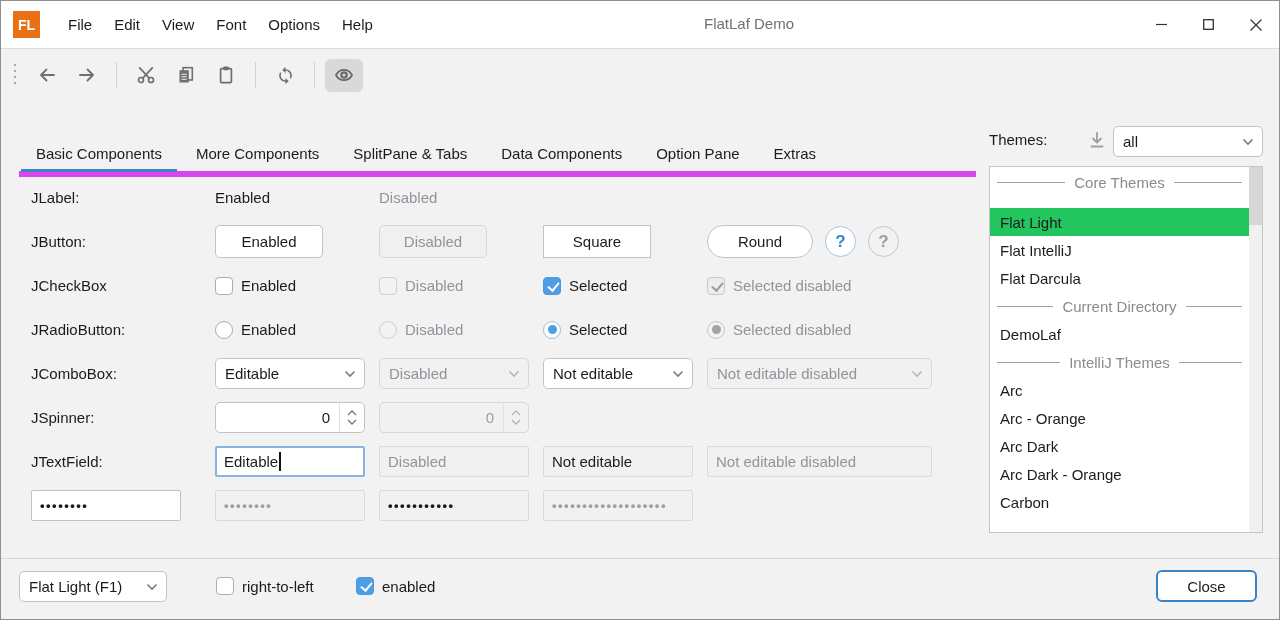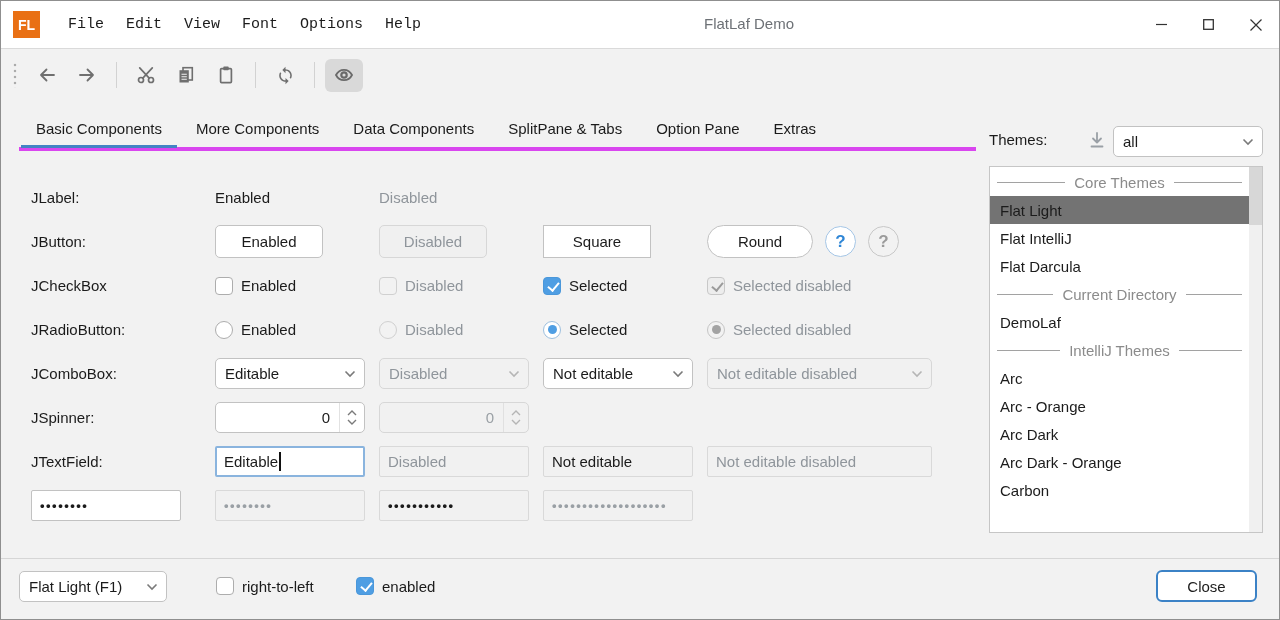--- a/index.html
+++ b/index.html
@@ -8,55 +8,55 @@
     position:relative; width:1280px; height:620px; overflow:hidden;
     background:#f2f2f2; border:1px solid #8f8f8f;
     font-family:"Liberation Sans", sans-serif; font-size:15px; color:#1b1b1b;
   }
 
   
   .titlebar { position:absolute; top:0; left:0; right:0; height:48px; background:#fff;
     border-bottom:1px solid #dadada; display:flex; align-items:center; }
   .logo { width:27px; height:27px; margin:0 17px 0 12px; background:#e97014; color:#fff;
     font-weight:bold; font-size:14px; display:flex; align-items:center; justify-content:center; }
-  .menu-item { padding:5px 11px; cursor:default;font-family:Liberation Mono, monospace; }
+  .menu-item { padding:5px 11px; cursor:default; }
   .app-title { position:absolute; left:703px; top:14px; color:#6d7176; }
   .win-controls { position:absolute; right:0; top:0; height:47px; display:flex; }
   .win-btn { width:47px; height:100%; display:flex; align-items:center; justify-content:center; }
 
   
   .toolbar { position:absolute; top:49px; left:0; right:0; height:50px;
     display:flex; align-items:center; padding-left:10px; }
   .grip { width:4px; height:26px; margin:0 10px 0 2px;
     background-image:radial-gradient(circle, #ababab 1.4px, transparent 1.6px);
     background-size:4px 6px; background-repeat:repeat-y; background-position:center top; }
   .tb-btn { width:38px; height:33px; display:flex; align-items:center; justify-content:center;
     border-radius:6px; margin:0 1px; }
   .tb-btn.toggled { background:#d9d9d9; }
   .tb-sep { width:1px; height:26px; background:#d2d2d2; margin:0 9px; }
 
   
-  .tabsbar { position:absolute; top:108px; left:18px; width:957px; height:42px;
-    display:flex; border-bottom:4px solid #d946ef; }
+  .tabsbar { position:absolute; top:134px; left:18px; width:957px; height:42px;
+    display:flex; border-bottom:6px solid #d946ef; }
   .tab { padding:0 17px; display:flex; align-items:center; position:relative; height:100%; cursor:default; }
   .tab.active::after { content:""; position:absolute; left:2px; right:2px; bottom:-1px; height:3px; background:#4383c4; }
 
   
   .themes-header { position:absolute; left:988px; top:120px; width:274px; height:40px; }
   .themes-label { position:absolute; left:0; top:10px; }
   .ic-download { position:absolute; left:98px; top:9px; }
   .ic-github { position:absolute; left:141px; top:8px; }
   .filter-combo { position:absolute; right:0; top:5px; width:89px; height:31px; }
 
   
   .themelist { position:absolute; left:988px; top:165px; width:274px; height:367px;
     background:#fff; border:1px solid #c6c6c6; }
   .tl-body { position:absolute; top:1px; left:0; right:13px; bottom:1px; }
   .tl-item { height:28px; display:flex; align-items:center; padding-left:10px; cursor:default; }
-  .tl-item.selected { background:#737373; }
+  .tl-item.selected { background:#22c55e;margin-top:12px; }
   .tl-sep { height:28px; display:flex; align-items:center; color:#8b8b8b; padding:0 7px; }
   .tl-sep .line { flex:1; height:1px; background:#a2a2a2; }
   .tl-sep .lbl { padding:0 9px; }
   .tl-track { position:absolute; top:0; right:0; width:13px; height:100%; background:#f0f0f0; }
   .tl-thumb { position:absolute; top:0; right:0; width:13px; height:58px; background:#d7d7d7; }
 
   
   .grid { position:absolute; left:30px; top:180px;
     display:grid; grid-template-columns:170px 150px 150px 150px 240px;
     column-gap:14px; row-gap:11px; align-items:center; }
@@ -202,22 +202,22 @@
       <svg width="20" height="20" viewBox="0 0 20 20" fill="none" stroke="#6a6a6a">
           <path d="M10 4.8 C5.6 4.8 2.8 8.4 2 10 C2.8 11.6 5.6 15.2 10 15.2 C14.4 15.2 17.2 11.6 18 10 C17.2 8.4 14.4 4.8 10 4.8 Z" stroke-width="1.8"></path>
           <circle cx="10" cy="10" r="2.7" stroke-width="2.2"></circle>
         </svg>
     </div>
   </div>
 
   <div class="tabsbar">
     <div class="tab active">Basic Components</div>
     <div class="tab">More Components</div>
+    <div class="tab">SplitPane &amp; Tabs</div>
     <div class="tab">Data Components</div>
-    <div class="tab">SplitPane &amp; Tabs</div>
     <div class="tab">Option Pane</div>
     <div class="tab">Extras</div>
   </div>
 
   <div class="themes-header">
     <div class="themes-label">Themes:</div>
     <div class="ic-download">
       <svg width="20" height="20" viewBox="0 0 20 20" fill="none" stroke="#9aa0a6" stroke-width="1.8" stroke-linecap="round" stroke-linejoin="round">
           <path d="M10 3 V12 M6 8.5 L10 12.5 L14 8.5 M4.5 16.5 H15.5"></path>
         </svg>

